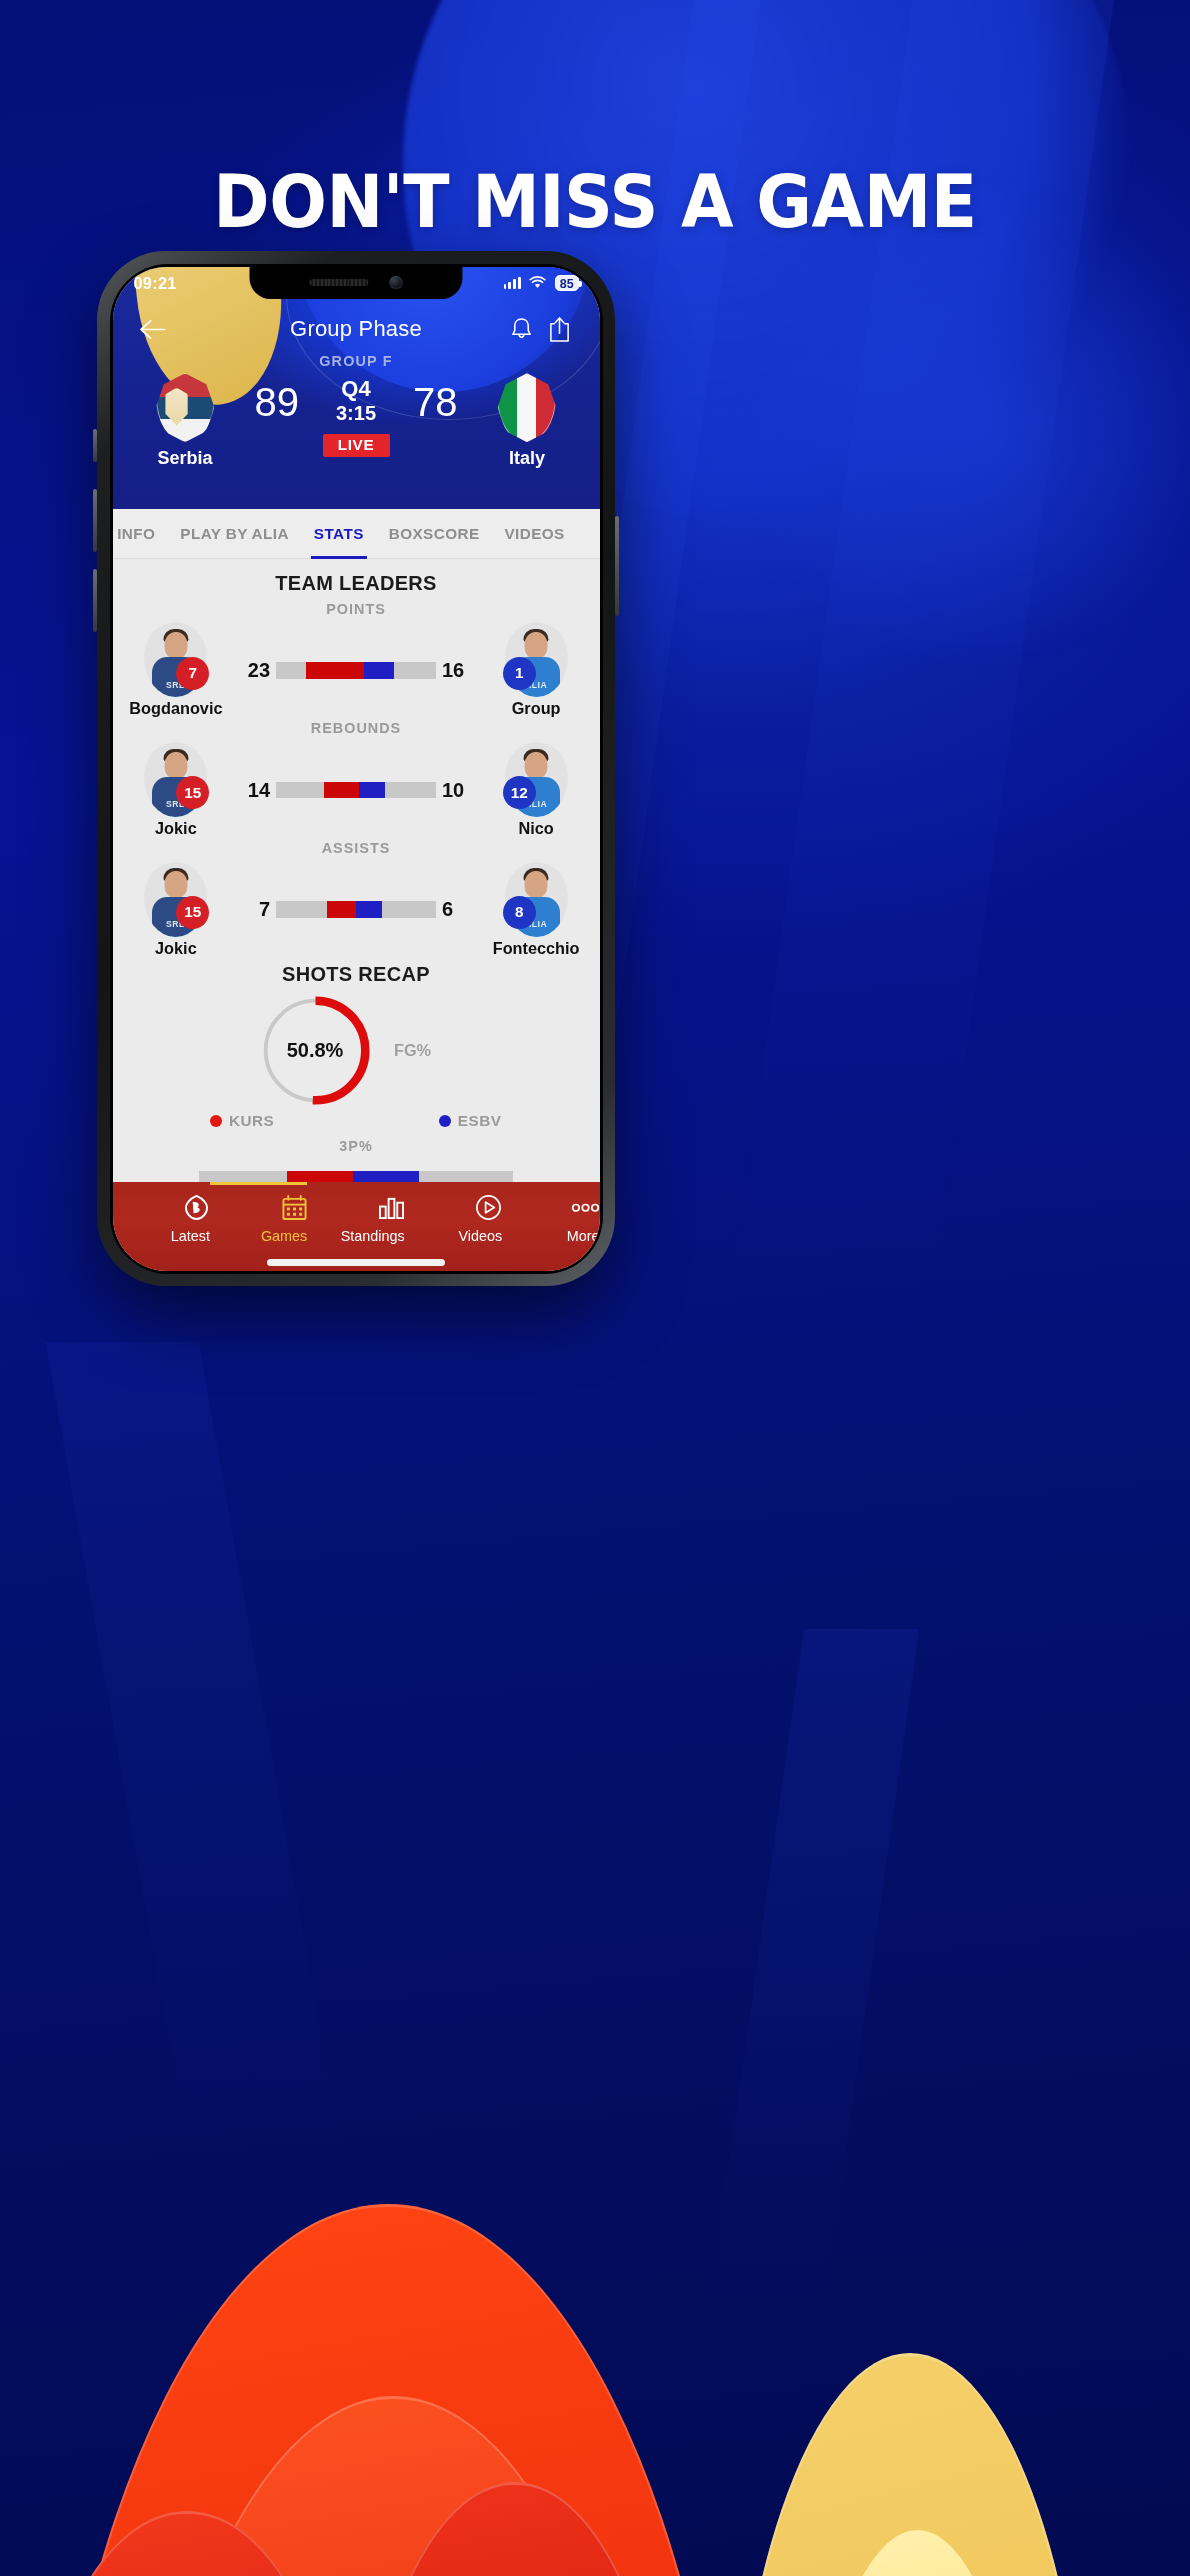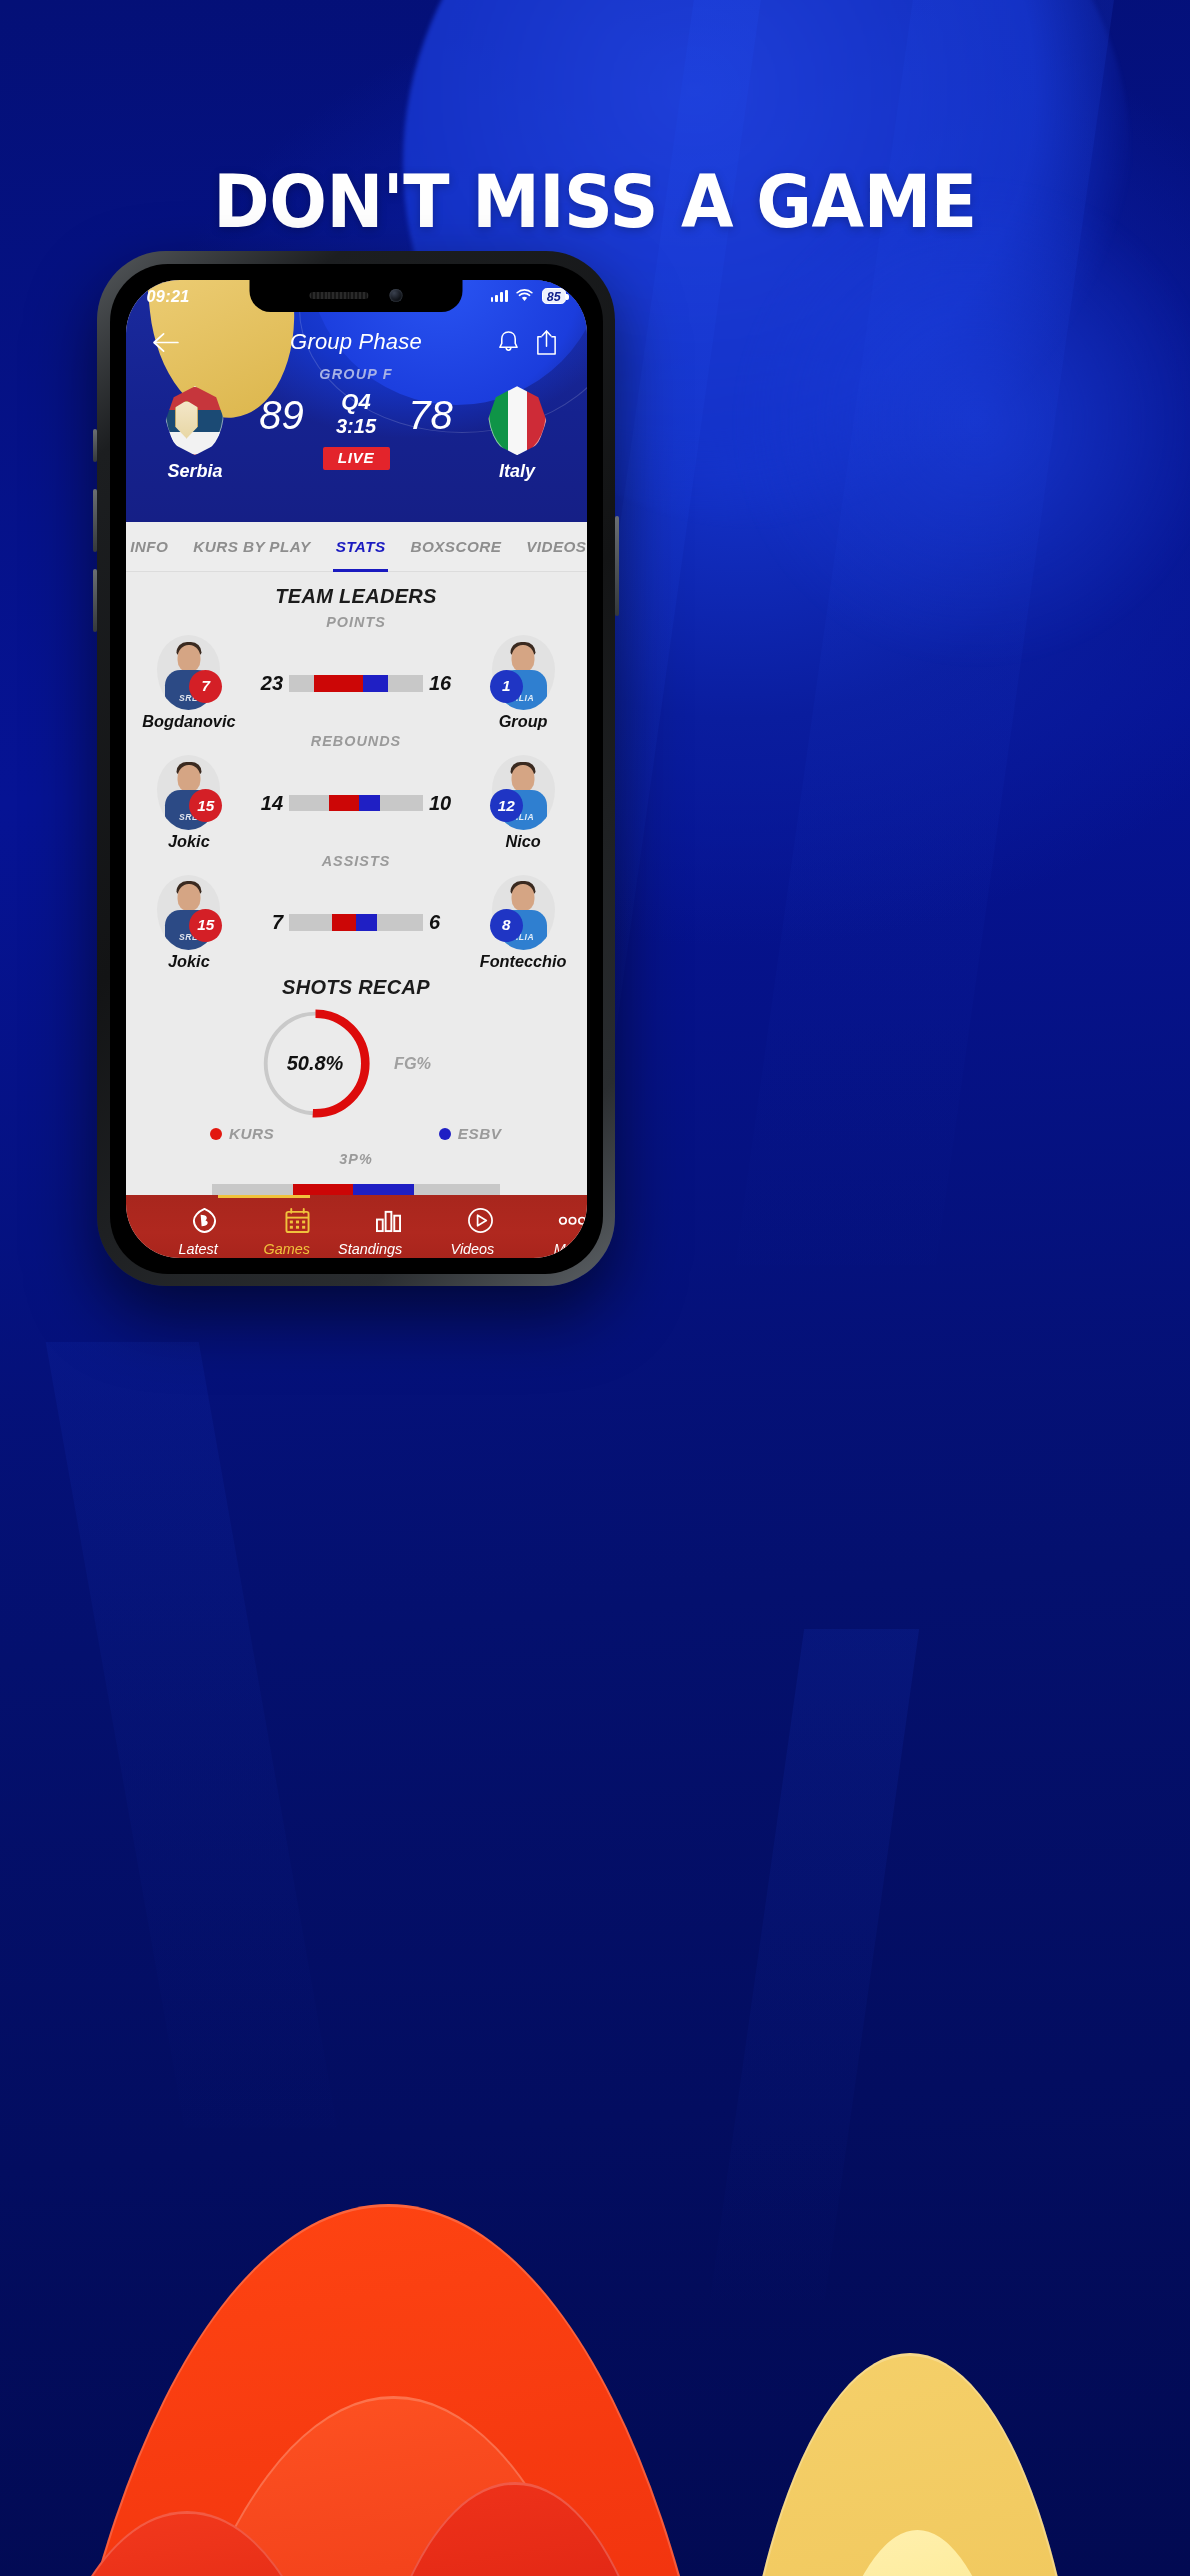--- a/index.html
+++ b/index.html
@@ -94,22 +94,21 @@
     background: linear-gradient(140deg,#55595c 0%,#1c1e20 14%,#131415 50%,#2a2d30 86%,#5c6165 100%);
     padding: 12.5px;
     box-shadow: 0 29px 67px rgba(0,0,0,0.55);
   }
   .phone-inner {
     position: relative;
     width: 100%;
     height: 100%;
     border-radius: 58px;
     background: #000;
-    padding: 16px;
-    font-style: italic;
+    padding: 3px;
   }
   .screen {
     position: relative;
     width: 100%;
     height: 100%;
     border-radius: 54px;
     overflow: hidden;
     background: #ebebeb;
   }
   .side-btn {
@@ -473,21 +472,21 @@
             <div class="team">
               <div class="flag flag-ita"></div>
               <div class="team-name">Italy</div>
             </div>
           </div>
         </div>
       </div>
 
       <div class="tabs">
         <div class="tab cut">ME INFO</div>
-        <div class="tab">KURS BY PLAY</div>
+        <div class="tab">PLAY BY ALIA</div>
         <div class="tab active">STATS</div>
         <div class="tab">BOXSCORE</div>
         <div class="tab">VIDEOS</div>
       </div>
 
       <div class="content">
         <div class="sec-title">TEAM LEADERS</div>
 
         <div class="leader-row">
           <div class="stat-label">POINTS</div>

